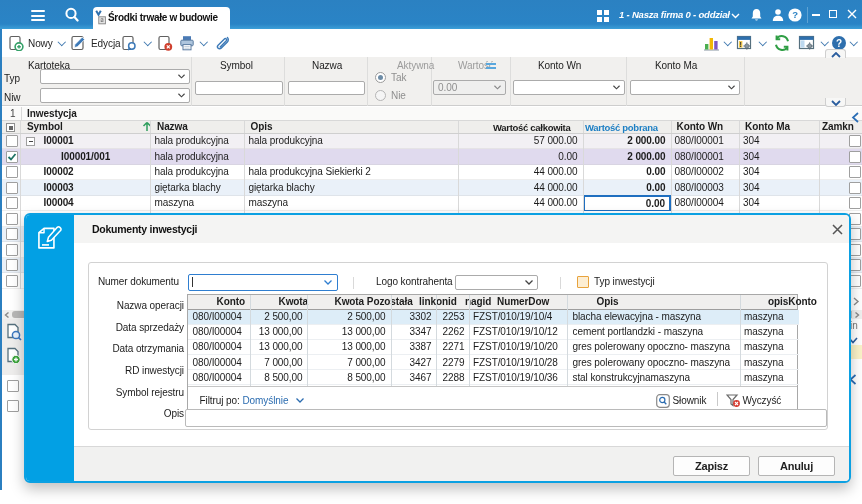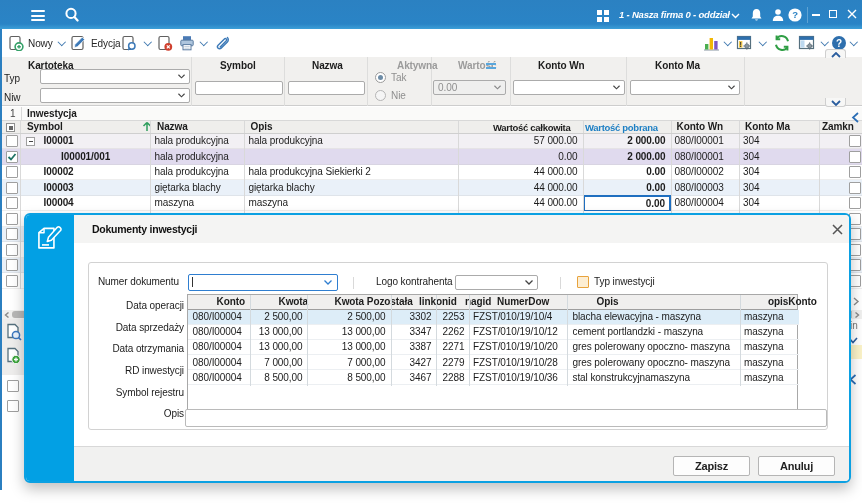--- a/index.html
+++ b/index.html
@@ -14,21 +14,21 @@
 #tab{position:absolute;left:93px;top:7px;width:137px;height:22px;background:#fff;border-radius:4px 4px 0 0;}
 #tabtxt{position:absolute;left:15px;top:5px;font-weight:bold;font-size:10px;letter-spacing:-0.3px;color:#111;white-space:nowrap;}
 .tbtxt{color:#fff;font-weight:bold;font-size:9.5px;letter-spacing:-0.2px;white-space:nowrap;font-style:italic;}
 
 #toolbar{position:absolute;left:2px;top:29px;width:860px;height:28px;background:#fff;}
 .titem{position:absolute;top:3px;height:22px;display:flex;align-items:center;white-space:nowrap;color:#262626;}
 .chev{display:inline-block;width:5.5px;height:5.5px;border-right:1.4px solid #3a75ad;border-bottom:1.4px solid #3a75ad;transform:rotate(45deg);margin-left:6px;margin-bottom:2px;}
 
 #filters{position:absolute;left:2px;top:57px;width:860px;height:49px;background:#f1f0ee;border-bottom:1px solid #cdcdcd;}
 .fsep{position:absolute;top:0;width:1px;height:49px;background:#dddddc;}
-.flab{position:absolute;font-weight:bold;color:#1c1c1c;white-space:nowrap;padding-left:24px;}
+.flab{position:absolute;font-weight:normal;color:#1c1c1c;white-space:nowrap;padding-left:24px;}
 .combo{position:absolute;height:15px;background:#fff;border:1px solid #ababab;border-radius:2px;}
 .combo .ar{position:absolute;right:4px;top:4px;width:7px;height:5px;}
 .finput{position:absolute;height:14px;background:#fff;border:1px solid #ababab;border-radius:2px;}
 .vline{position:absolute;top:0;width:1px;height:100%;background:#d9d9d9;}
 .rtx{position:absolute;top:1.5px;white-space:nowrap;}
 .ckb{position:absolute;width:12px;height:12px;background:#fff;border:1px solid #9f9f9f;border-radius:1px;}
 .grow{position:absolute;left:0;width:860px;height:15.5px;border-bottom:1px solid rgba(200,200,200,0.3);}
 .num1{left:455.5px;width:120px;text-align:right;}
 .num2{left:581px;width:82.5px;text-align:right;}
 
@@ -48,20 +48,29 @@
 <div id="app">
   <div id="winborder"></div>
   <div id="topbar">
     <div class="ham" style="top:10px"></div>
     <div class="ham" style="top:14.5px"></div>
     <div class="ham" style="top:19px"></div>
     <svg class="abs" style="left:64px;top:7px" width="16" height="16" viewBox="0 0 16 16">
         <circle cx="7" cy="6.4" r="4.6" fill="none" stroke="#fff" stroke-width="2"></circle>
         <line x1="10.4" y1="10" x2="13.6" y2="13.5" stroke="#fff" stroke-width="2.2" stroke-linecap="round"></line>
       </svg>
+    <div id="tab">
+      <svg class="abs" style="left:2px;top:3px" width="11" height="15" viewBox="0 0 11 15">
+          <path d="M1.2 0.8 L3.5 4.8 L5.8 0.8" fill="none" stroke="#2e6fad" stroke-width="2"></path>
+          <rect x="3.8" y="6.8" width="6.6" height="7" fill="#ececec" stroke="#8a8a8a" stroke-width="1"></rect>
+          <rect x="5.2" y="8.4" width="3.8" height="3.8" fill="#c0c0c0"></rect>
+          <text x="7" y="11.7" text-anchor="middle" font-size="4.5" fill="#707070">2</text>
+        </svg>
+      <div id="tabtxt">Środki trwałe w budowie</div>
+    </div>
     <svg class="abs" style="left:597px;top:10px" width="13" height="13" viewBox="0 0 13 13">
         <rect x="0" y="0" width="5" height="5" fill="#fff"></rect>
         <rect x="7" y="0" width="5" height="5" fill="#fff"></rect>
         <rect x="0" y="7" width="5" height="5" fill="#fff"></rect>
         <rect x="7" y="7" width="5" height="5" fill="#fff"></rect>
       </svg>
     <div class="tbtxt abs" style="left:619px;top:9px">1 - Nasza firma 0 - oddział</div>
     <svg class="abs" style="left:731px;top:13px" width="9" height="6" viewBox="0 0 9 6">
         <path d="M1 1 L4.5 4.5 L8 1" fill="none" stroke="#fff" stroke-width="1.4"></path>
       </svg>
@@ -431,21 +440,21 @@
     <div class="abs" style="left:350px;top:61px">Logo kontrahenta</div>
     <div class="abs" style="left:429px;top:60px;width:83px;height:15px;background:#fff;border:1px solid #ababab;border-radius:2px">
       <svg class="abs" style="right:4px;top:4px" width="8" height="5" viewBox="0 0 8 5">
           <path d="M0.5 0.5 L4 4 L7.5 0.5" fill="none" stroke="#444" stroke-width="1.3"></path>
         </svg>
     </div>
     <div class="abs" style="left:534px;top:62px;width:1px;height:12px;background:#d9d9d9"></div>
     <div class="abs" style="left:551px;top:61px;width:12px;height:12px;background:#fdeed3;border:1px solid #e8a33d;border-radius:1px"></div>
     <div class="abs" style="left:568px;top:61px">Typ inwestycji</div>
 
-    <div class="abs" style="left:62px;top:85px;width:96px;text-align:right">Data operacji</div>
+    <div class="abs" style="left:62px;top:85px;width:96px;text-align:right">Nazwa operacji</div>
     <div class="abs" style="left:62px;top:107px;width:96px;text-align:right">Data sprzedaży</div>
     <div class="abs" style="left:62px;top:128px;width:96px;text-align:right">Data otrzymania</div>
     <div class="abs" style="left:62px;top:150px;width:96px;text-align:right">RD inwestycji</div>
     <div class="abs" style="left:62px;top:172px;width:96px;text-align:right">Symbol rejestru</div>
     <div class="abs" style="left:62px;top:193px;width:96px;text-align:right">Opis</div>
 
     <div id="dgrid" class="abs" style="left:160.5px;top:79px;width:611px;height:118.5px;background:#fff;border:1px solid #a8a8a8">
       <div class="abs" style="left:0;top:0;width:100%;height:14.5px;background:#f0efee;border-bottom:1px solid #9e9e9e">
         <div class="abs dh" style="left:5px">Konto</div>
         <div class="abs dh" style="left:67px">Kwota</div>
@@ -507,20 +516,39 @@
           <div class="abs" style="left:556.5px">maszyna</div>
       </div>
       <div class="dvl" style="left:62.5px"></div>
         <div class="dvl" style="left:119.3px"></div>
         <div class="dvl" style="left:203.5px"></div>
         <div class="dvl" style="left:248.5px"></div>
         <div class="dvl" style="left:281px"></div>
         <div class="dvl" style="left:379.9px"></div>
         <div class="dvl" style="left:552.4px"></div>
 
+      <div class="abs" style="left:0;top:90.5px;width:100%;height:27px;background:#fff;border-top:1px solid #c5c5c5">
+        <div class="abs" style="left:12px;top:8px">Filtruj po: <span style="color:#2b6cb0">Domyślnie</span></div>
+        <svg class="abs" style="left:108px;top:11px" width="8" height="5" viewBox="0 0 8 5">
+            <path d="M0.5 0.5 L4 4 L7.5 0.5" fill="none" stroke="#2b6cb0" stroke-width="1.3"></path>
+          </svg>
+        <svg class="abs" style="left:468px;top:7px" width="14" height="14" viewBox="0 0 14 14">
+            <rect x="0.7" y="0.7" width="12.6" height="12.6" rx="3" fill="none" stroke="#8a8a8a" stroke-width="1.2"></rect>
+            <circle cx="6.3" cy="6" r="2.6" fill="none" stroke="#2b6cb0" stroke-width="1.2"></circle>
+            <line x1="8.2" y1="8" x2="10.3" y2="10.2" stroke="#2b6cb0" stroke-width="1.3"></line>
+          </svg>
+        <div class="abs" style="left:485px;top:8px">Słownik</div>
+        <div class="abs" style="left:529px;top:5px;width:1px;height:14px;background:#c9c9c9"></div>
+        <svg class="abs" style="left:538px;top:7px" width="15" height="14" viewBox="0 0 15 14">
+            <path d="M1 1 h10 l-4 4.5 v6 l-2 -1.5 v-4.5 z" fill="#fff" stroke="#6a6a6a" stroke-width="1.2"></path>
+            <circle cx="10.5" cy="9.5" r="3.4" fill="#d63a2f"></circle>
+            <path d="M9 8 l3 3 M12 8 l-3 3" stroke="#fff" stroke-width="1.1"></path>
+          </svg>
+        <div class="abs" style="left:555px;top:8px">Wyczyść</div>
+      </div>
     </div>
 
     <div class="abs" style="left:159px;top:194px;width:642px;height:18px;background:#fff;border:1px solid #bababa;border-radius:2px"></div>
 
     <div class="abs" style="left:48px;top:231px;width:775px;height:35px;background:#f1f1f0;border-top:1px solid #d8d8d8;border-radius:0 0 4px 0"></div>
     <div class="btn abs" style="left:647px;top:241px;">Zapisz</div>
     <div class="btn abs" style="left:732px;top:241px;">Anuluj</div>
   </div>
 </div>
 

